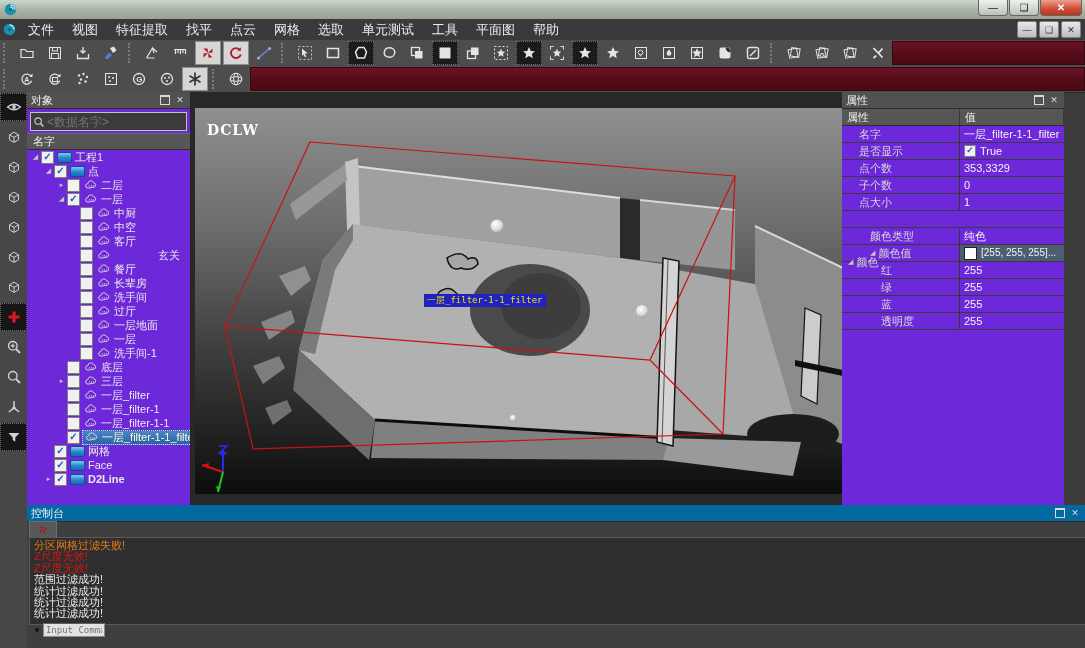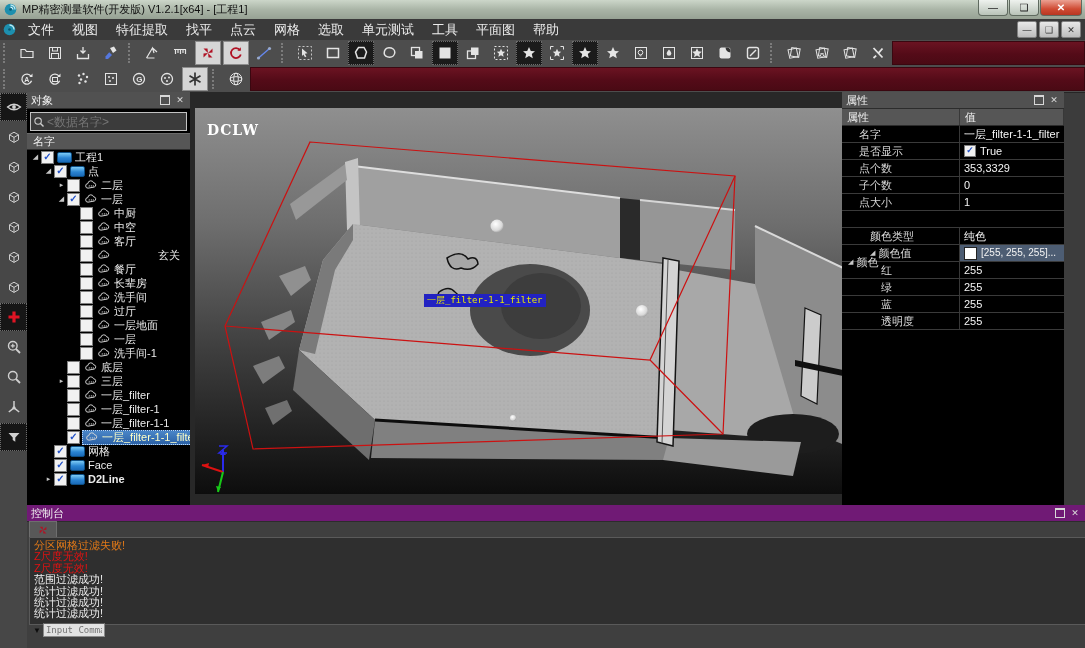--- a/index.html
+++ b/index.html
@@ -39,21 +39,21 @@
   .tbtn.selected{background:#1b1b1b;border:1px dotted #6c6c6c;}
   .tbtn.lite{background:#d6d6d6;border:1px solid #8d8d8d;color:#333;}
   .tbfill{flex:1;align-self:stretch;margin:1px 0;
     background:linear-gradient(#6b1322,#540b18 55%,#4a0a14);border:1px solid #3a0710;}
   
   .rail{left:0;top:92px;width:27px;height:556px;background:#474747;border-right:1px solid #262626;}
   .rbtn{width:25px;height:26px;margin:1px 0 2px 0;display:flex;align-items:center;justify-content:center;
     color:#d0d0d0;border:1px solid transparent;}
   .rbtn.selected{background:#161616;border:1px dotted #6c6c6c;}
   
-  .panel{background:#000000;}
+  .panel{background:#6d28d9;}
   .phead{height:16px;background:#515151;border-bottom:1px solid #2c2c2c;
     display:flex;align-items:center;font-size:11px;color:#f2f2f2;padding:0 4px;}
   .phead .sp{flex:1;}
   .pbtn{width:12px;height:11px;display:flex;align-items:center;justify-content:center;
     color:#d8d8d8;font-size:9px;margin-left:3px;}
   .pbtn .dockglyph{width:8px;height:7px;border:1px solid #d8d8d8;border-top:2px solid #d8d8d8;}
   .objpanel{left:27px;top:92px;width:163px;height:413px;}
   .searchrow{margin:3px 3px 2px 3px;height:17px;border:1px solid #c2c2c2;background:#3b3b3b;
     display:flex;align-items:center;padding:0 2px;}
   .searchrow svg{flex:0 0 auto;}
@@ -112,21 +112,20 @@
 </head>
 <body>
 
 <div class="abs titlebar">
   <svg class="appicon" viewBox="0 0 16 16">
     <circle cx="8" cy="8" r="6.2" fill="#1d8fae"></circle>
     <path d="M8 3.2a4.8 4.8 0 0 1 4.8 4.8" stroke="#bfeaf4" stroke-width="1.4" fill="none"></path>
     <path d="M8 5.4a2.6 2.6 0 0 1 2.6 2.6" stroke="#e2f6fb" stroke-width="1.2" fill="none"></path>
     <circle cx="8" cy="8" r="1.4" fill="#0b5a72"></circle>
   </svg>
-  <span class="ttext">MP精密测量软件(开发版) V1.2.1[x64] - [工程1]</span>
   <div class="wbtns">
     <div class="wbtn">—</div>
     <div class="wbtn">❑</div>
     <div class="wbtn close">✕</div>
   </div>
 </div>
 
 <div class="abs menubar">
   <svg class="appicon" viewBox="0 0 16 16">
     <circle cx="8" cy="8" r="6.2" fill="#1d8fae"></circle>
@@ -1059,21 +1058,21 @@
           <span>透明度</span>
         </div>
         <div class="pval">
           <span>255</span>
         </div>
       </div>
     </div>
 </div>
 
 <div class="abs console">
-  <div class="phead" style="background:#701a75;">
+  <div class="phead" style="background:#0369a1;">
     <span>控制台</span>
     <span class="sp"></span>
     <span class="pbtn">
         <span class="dockglyph"></span>
       </span>
     <span class="pbtn">✕</span>
   </div>
   <div class="ctabrow">
     <div class="ctab">
       <svg width="12" height="12" viewBox="0 0 16 16">

